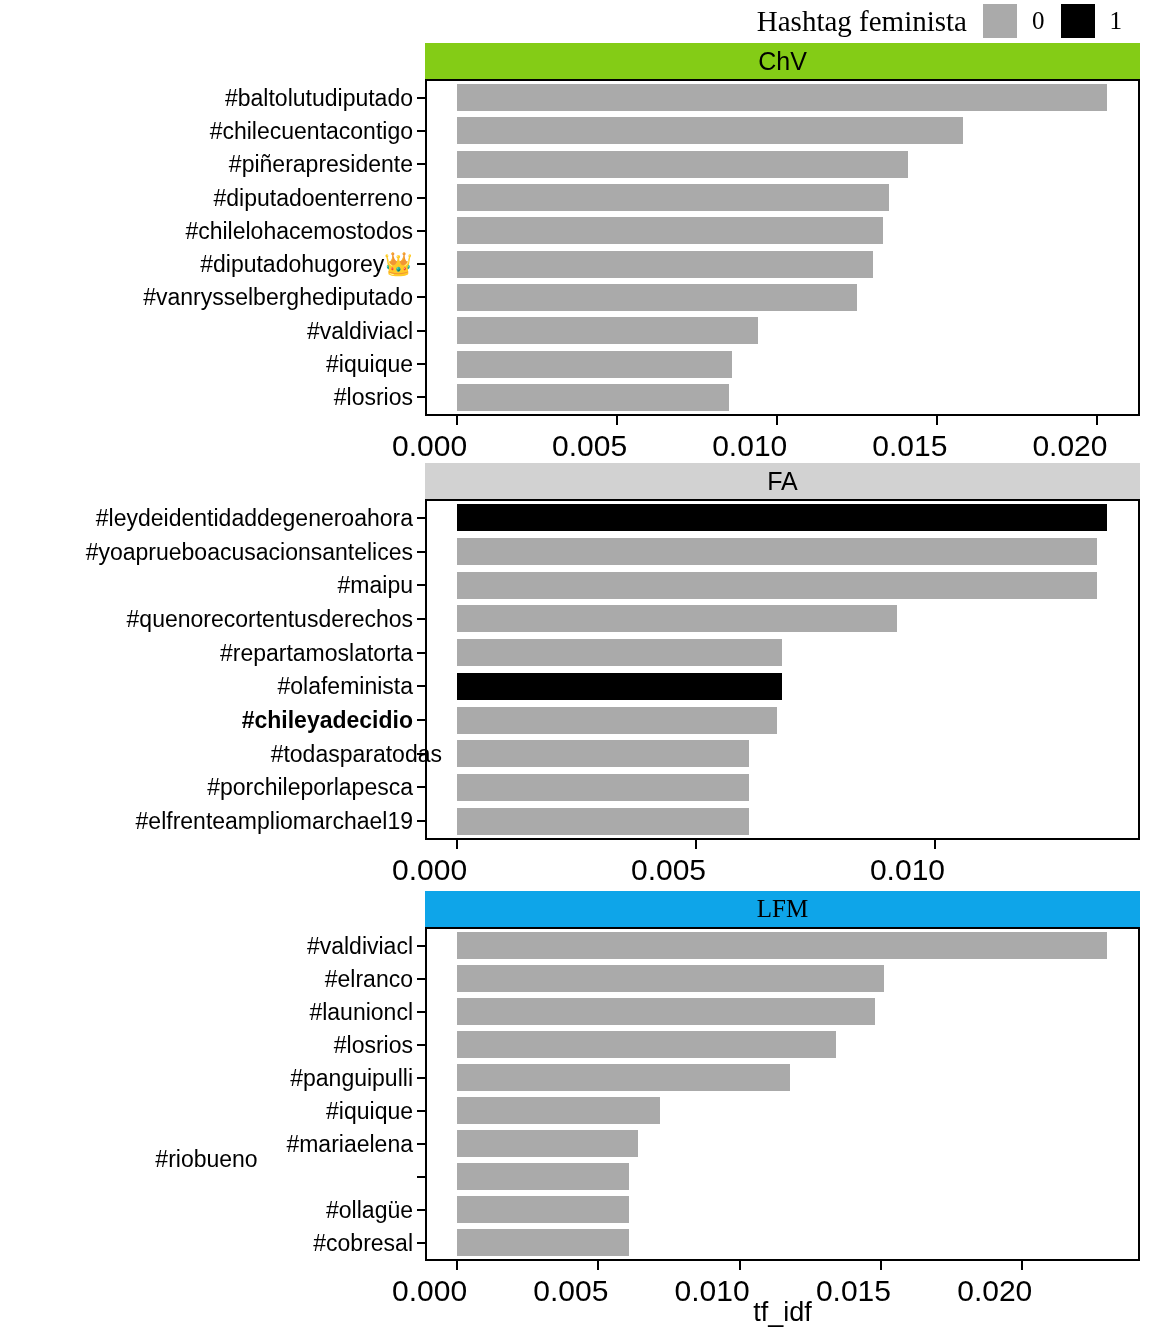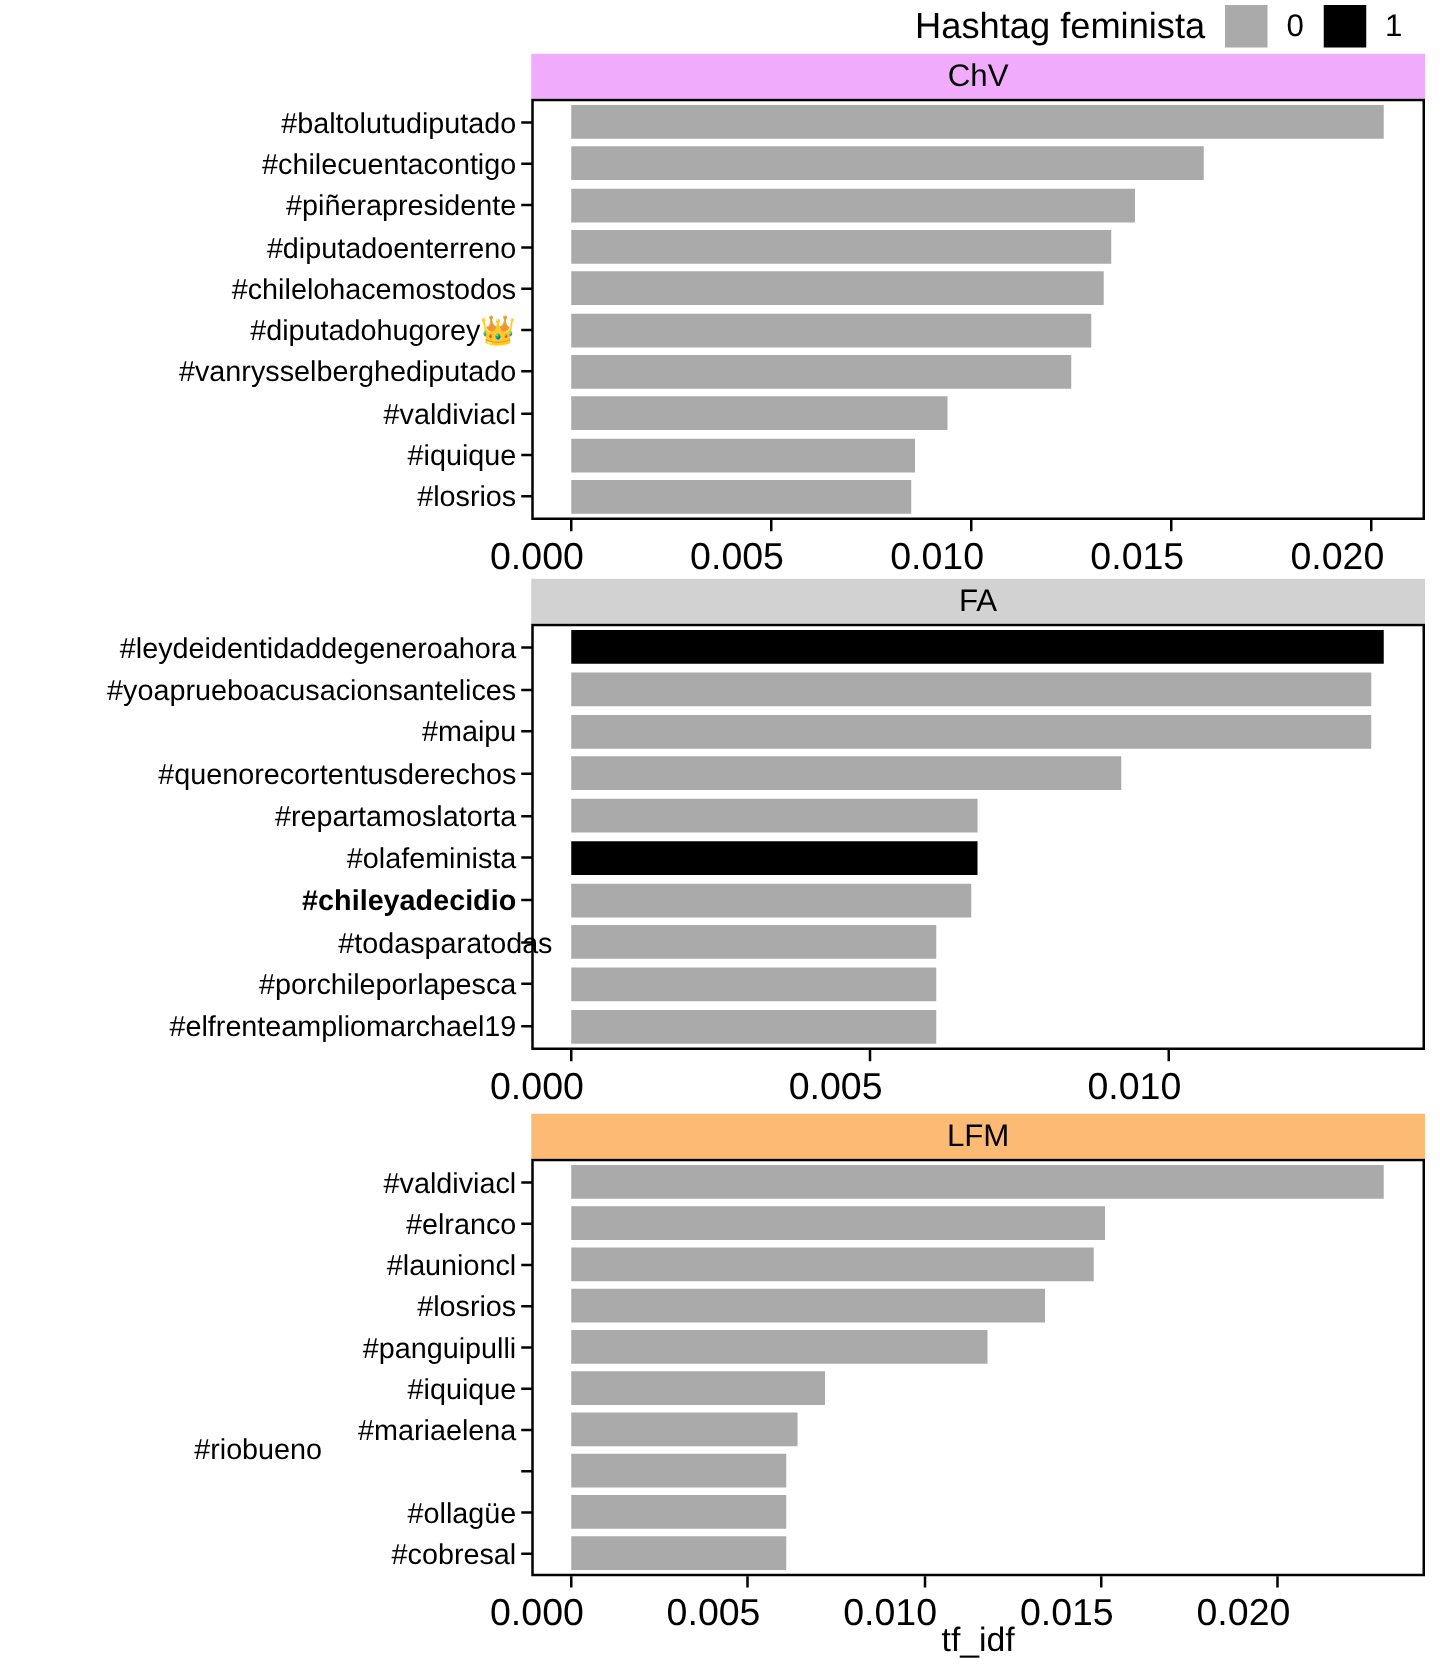--- a/index.html
+++ b/index.html
@@ -1,20 +1,20 @@
 <!DOCTYPE html>
 <html><head>
 <meta charset="utf-8">
 <style>
   html,body{margin:0;padding:0;background:#ffffff;}
   #figure{position:relative;width:1152px;height:1344px;background:#ffffff;
           font-family:"Liberation Sans",sans-serif;color:#000;overflow:hidden;}
 
   
-  #legend{position:absolute;top:2px;right:30px;height:38px;display:flex;align-items:center;gap:16px;}
+  #legend{position:absolute;top:2px;right:30px;height:38px;display:flex;align-items:center;gap:16px;font-family:Liberation Serif, serif;}
   .legend-title{font-size:29px;}
   .legend-item{display:flex;align-items:center;gap:15px;font-size:25px;}
   .swatch{width:34px;height:34px;display:inline-block;}
 
   
   .facet{position:absolute;left:0;width:1152px;}
   .strip{position:absolute;left:425px;width:715px;height:36px;display:flex;
          align-items:center;justify-content:center;font-size:25px;}
   .panel{position:absolute;left:425px;top:36px;width:715px;border:2px solid #000;
          background:#fff;box-sizing:border-box;}
@@ -37,21 +37,21 @@
       <span class="swatch" id="swatch0" style="background: rgb(170, 170, 170);"></span>
       <span>0</span>
     </span>
     <span class="legend-item">
       <span class="swatch" id="swatch1" style="background: rgb(0, 0, 0);"></span>
       <span>1</span>
     </span>
   </div>
 
   <div class="facet" id="facet0" style="top: 43px;">
-    <div class="strip" style="background: #f0abfc;">
+    <div class="strip" style="background: #84cc16;">
       <span>ChV</span>
     </div>
     <div class="panel" style="height: 337px;">
         <div class="bar" style="left: 30px; top: 3.15px; width: 650px; height: 27px; background: rgb(170, 170, 170);"></div>
         <div class="bar" style="left: 30px; top: 36.45px; width: 505.911px; height: 27px; background: rgb(170, 170, 170);"></div>
         <div class="bar" style="left: 30px; top: 69.75px; width: 451.478px; height: 27px; background: rgb(170, 170, 170);"></div>
         <div class="bar" style="left: 30px; top: 103.05px; width: 432.266px; height: 27px; background: rgb(170, 170, 170);"></div>
         <div class="bar" style="left: 30px; top: 136.35px; width: 425.862px; height: 27px; background: rgb(170, 170, 170);"></div>
         <div class="bar" style="left: 30px; top: 169.65px; width: 416.256px; height: 27px; background: rgb(170, 170, 170);"></div>
         <div class="bar" style="left: 30px; top: 202.95px; width: 400.246px; height: 27px; background: rgb(170, 170, 170);"></div>
@@ -129,21 +129,21 @@
       <div class="ytick" style="top: 357.15px;"></div>
       <div class="xtick" style="left: 456px; top: 377px;"></div>
       <div class="xticklab" style="left: 392px; top: 390px;">0.000</div>
       <div class="xtick" style="left: 694.971px; top: 377px;"></div>
       <div class="xticklab" style="left: 630.971px; top: 390px;">0.005</div>
       <div class="xtick" style="left: 933.941px; top: 377px;"></div>
       <div class="xticklab" style="left: 869.941px; top: 390px;">0.010</div>
     </div>
 
   <div class="facet" id="facet2" style="top: 891px;">
-    <div class="strip" style="background: #fdba74;">
+    <div class="strip" style="background: #0ea5e9; font-family: Liberation Serif, serif;">
       <span>LFM</span>
     </div>
     <div class="panel" style="height: 334px;">
         <div class="bar" style="left: 30px; top: 3px; width: 650px; height: 27px; background: rgb(170, 170, 170);"></div>
         <div class="bar" style="left: 30px; top: 36px; width: 426.739px; height: 27px; background: rgb(170, 170, 170);"></div>
         <div class="bar" style="left: 30px; top: 69px; width: 418.261px; height: 27px; background: rgb(170, 170, 170);"></div>
         <div class="bar" style="left: 30px; top: 102px; width: 378.696px; height: 27px; background: rgb(170, 170, 170);"></div>
         <div class="bar" style="left: 30px; top: 135px; width: 333.478px; height: 27px; background: rgb(170, 170, 170);"></div>
         <div class="bar" style="left: 30px; top: 168px; width: 203.478px; height: 27px; background: rgb(170, 170, 170);"></div>
         <div class="bar" style="left: 30px; top: 201px; width: 180.87px; height: 27px; background: rgb(170, 170, 170);"></div>

